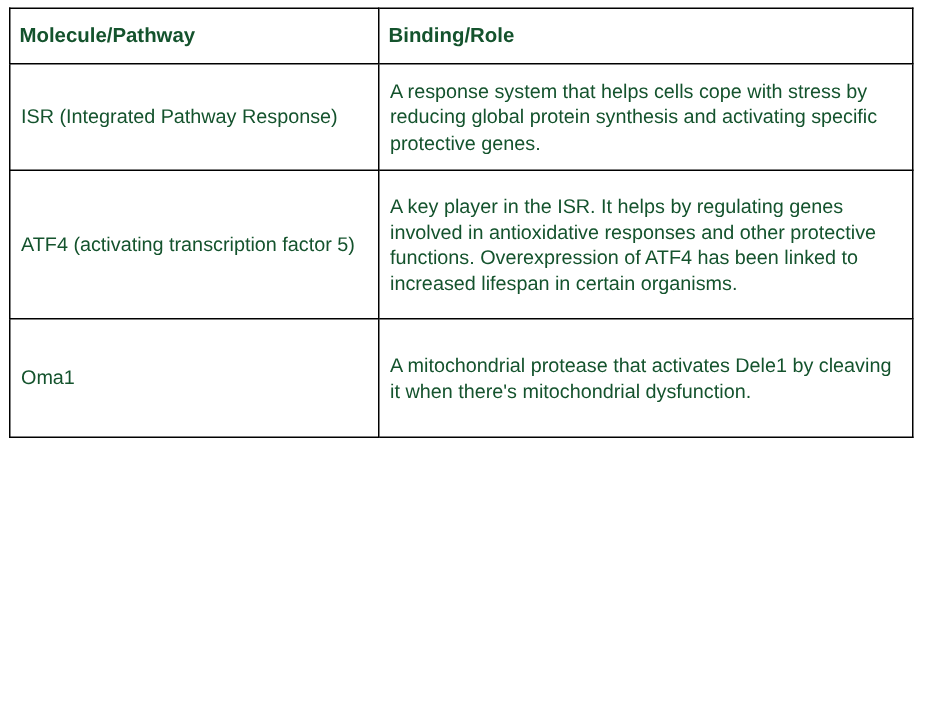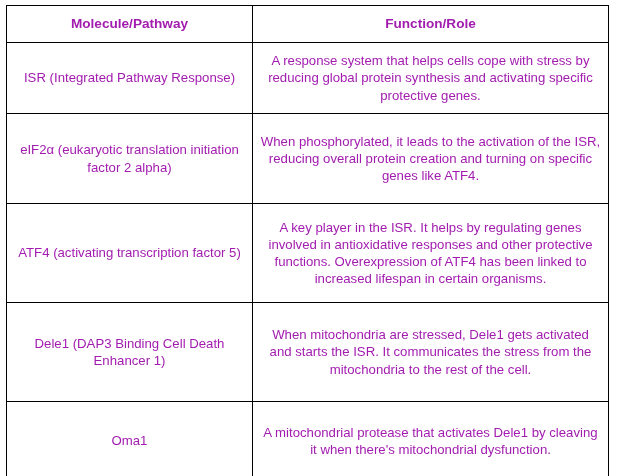--- a/index.html
+++ b/index.html
@@ -32,23 +32,23 @@
     table-layout: fixed;
     width: 602px;
     background: #ffffff;
   }
   table.data-table col.col-molecule { width: 246px; }
   table.data-table col.col-function { width: 356px; }
 
   table.data-table th,
   table.data-table td {
     border: 1px solid #000000;
-    text-align: center;
+    text-align: left;
     vertical-align: middle;
-    color: #a21caf;
+    color: #14532d;
     font-size: 13.2px;
     line-height: 1.30;
     padding: 4px 7px;
     word-wrap: break-word;
     overflow-wrap: break-word;
   }
   table.data-table thead th {
     font-weight: bold;
     font-size: 13.6px;
     height: 30px;
@@ -74,39 +74,31 @@
 <div class="page">
   <div class="table-wrap">
     <table class="data-table">
       <colgroup>
         <col class="col-molecule">
         <col class="col-function">
       </colgroup>
       <thead>
         <tr>
           <th>Molecule/Pathway</th>
-          <th>Function/Role</th>
+          <th>Binding/Role</th>
         </tr>
       </thead>
       <tbody>
         <tr data-row="0">
           <td class="cell-molecule">ISR (Integrated Pathway Response)</td>
           <td class="cell-function">A response system that helps cells cope with stress by reducing global protein synthesis and activating specific protective genes.</td>
         </tr>
-        <tr data-row="1">
-          <td class="cell-molecule">eIF2α (eukaryotic translation initiation factor 2 alpha)</td>
-          <td class="cell-function">When phosphorylated, it leads to the activation of the ISR, reducing overall protein creation and turning on specific genes like ATF4.</td>
-        </tr>
         <tr data-row="2">
           <td class="cell-molecule">ATF4 (activating transcription factor 5)</td>
           <td class="cell-function">A key player in the ISR. It helps by regulating genes involved in antioxidative responses and other protective functions. Overexpression of ATF4 has been linked to increased lifespan in certain organisms.</td>
-        </tr>
-        <tr data-row="3">
-          <td class="cell-molecule">Dele1 (DAP3 Binding Cell Death Enhancer 1)</td>
-          <td class="cell-function">When mitochondria are stressed, Dele1 gets activated and starts the ISR. It communicates the stress from the mitochondria to the rest of the cell.</td>
         </tr>
         <tr data-row="4">
           <td class="cell-molecule">Oma1</td>
           <td class="cell-function">A mitochondrial protease that activates Dele1 by cleaving it when there's mitochondrial dysfunction.</td>
         </tr>
 
       </tbody>
     </table>
   </div>
 </div>

